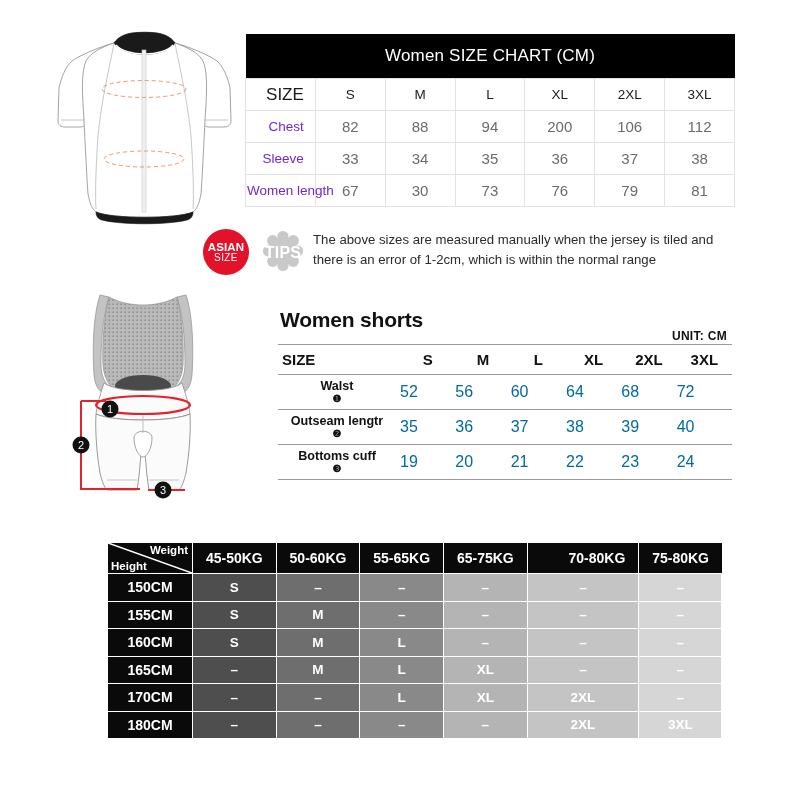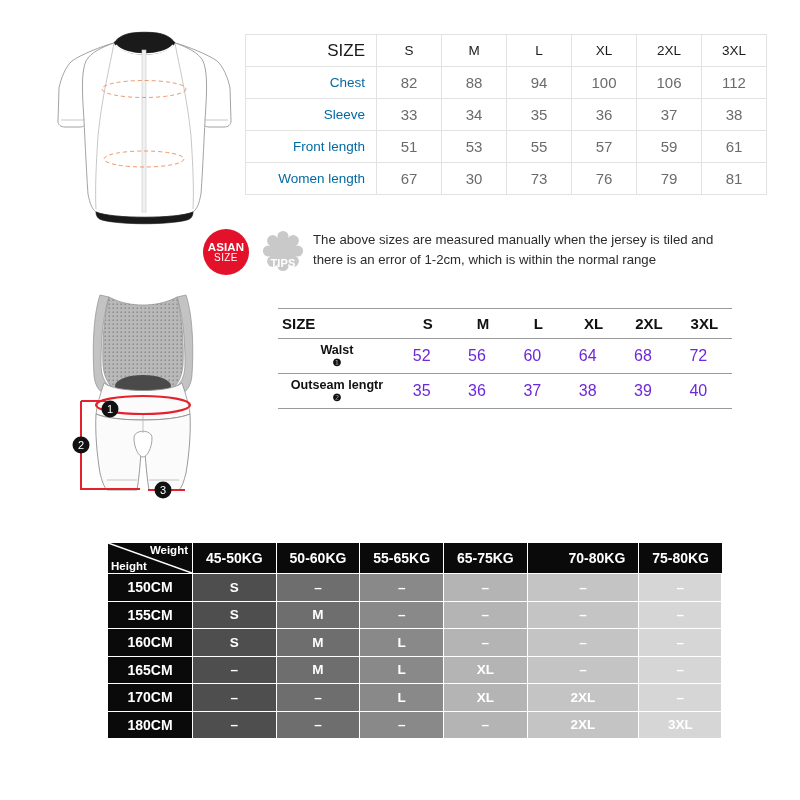--- a/index.html
+++ b/index.html
@@ -64,21 +64,21 @@
     font-weight: 400;
   }
   #jersey-table tr.hrow th.sz {
     font-size: 13.5px;
     color: #1a1a1a;
     text-align: center;
     font-weight: 400;
   }
   #jersey-table td.lbl {
     font-size: 13.5px;
-    color: #0369a1;
+    color: #6d28d9;
     text-align: right;
     padding-right: 11px;
     white-space: nowrap;
   }
   #jersey-table td.val {
     font-size: 15px;
     color: #6b6b6b;
     text-align: center;
   }
 
@@ -104,25 +104,25 @@
   
   #tips-icon {
     position: absolute;
     left: 262px;
     top: 230px;
     width: 42px;
     height: 42px;
   }
   #tips-icon .tips-text {
     position: absolute;
-    left: 0; top: 12px;
+    left: 0; top: 2px;
     width: 42px; height: 42px;
     display: flex; align-items: center; justify-content: center;
     color: #ffffff;
-    font-size: 11px;
+    font-size: 16px;
     font-weight: bold;
     letter-spacing: .2px;
   }
   #tips-note {
     position: absolute;
     left: 313px;
     top: 230px;
     width: 430px;
     font-size: 13.2px;
     color: #2b2b2b;
@@ -186,22 +186,22 @@
     padding: 2px 4px 2px 0;
     white-space: nowrap;
   }
   #shorts-table td.lbl .num {
     display: block;
     font-size: 10px;
     margin-top: 1px;
   }
   #shorts-table td.val {
     font-size: 16px;
-    color: #6d28d9;
-    text-align: center;
+    color: #0369a1;
+    text-align: left;
     padding-right: 12px;
   }
 
   
   #hw-grid {
     position: absolute;
     left: 108px;
     top: 543px;
     width: 580px;
     border-collapse: collapse;
@@ -303,55 +303,49 @@
   <circle cx="62" cy="126" r="8.5" fill="#111"></circle>
     <text x="62" y="130" font-size="11" font-family="Liberation Sans, sans-serif" fill="#fff" text-anchor="middle">1</text>
   <circle cx="33" cy="162" r="8.5" fill="#111"></circle>
     <text x="33" y="166" font-size="11" font-family="Liberation Sans, sans-serif" fill="#fff" text-anchor="middle">2</text>
   <circle cx="115" cy="207" r="8.5" fill="#111"></circle>
     <text x="115" y="211" font-size="11" font-family="Liberation Sans, sans-serif" fill="#fff" text-anchor="middle">3</text>
 </svg>
 
 <table id="jersey-table">
   <tbody id="jersey-tbody">
+      <tr>
+        <td class="title-bar" colspan="7">Women SIZE CHART (CM)</td>
+      </tr>
       <tr class="hrow">
         <th class="lbl" style="width: 118px;">SIZE</th>
         <th class="sz" style="width: 62px;">S</th>
         <th class="sz" style="width: 62px;">M</th>
         <th class="sz" style="width: 62px;">L</th>
         <th class="sz" style="width: 62px;">XL</th>
         <th class="sz" style="width: 62px;">2XL</th>
         <th class="sz" style="width: 62px;">3XL</th>
       </tr>
       <tr>
         <td class="lbl">Chest</td>
         <td class="val">82</td>
         <td class="val">88</td>
         <td class="val">94</td>
-        <td class="val">100</td>
+        <td class="val">200</td>
         <td class="val">106</td>
         <td class="val">112</td>
       </tr>
       <tr>
         <td class="lbl">Sleeve</td>
         <td class="val">33</td>
         <td class="val">34</td>
         <td class="val">35</td>
         <td class="val">36</td>
         <td class="val">37</td>
         <td class="val">38</td>
-      </tr>
-      <tr>
-        <td class="lbl">Front length</td>
-        <td class="val">51</td>
-        <td class="val">53</td>
-        <td class="val">55</td>
-        <td class="val">57</td>
-        <td class="val">59</td>
-        <td class="val">61</td>
       </tr>
       <tr>
         <td class="lbl">Women length</td>
         <td class="val">67</td>
         <td class="val">30</td>
         <td class="val">73</td>
         <td class="val">76</td>
         <td class="val">79</td>
         <td class="val">81</td>
       </tr>
@@ -375,20 +369,24 @@
       <circle cx="6.5" cy="21" r="5.6"></circle>
         <circle cx="10.7" cy="10.7" r="5.6"></circle>
       <circle cx="21" cy="21" r="14"></circle>
     </g>
   </svg>
   <div class="tips-text">TIPS</div>
 </div>
 <div id="tips-note">The above sizes are measured manually when the jersey is tiled and there is an error of 1-2cm, which is within the normal range</div>
 
 <div id="shorts-block">
+  <div id="shorts-head">
+    <div id="shorts-title">Women shorts</div>
+    <div id="shorts-unit">UNIT: CM</div>
+  </div>
   <table id="shorts-table">
     <tbody id="shorts-tbody">
         <tr class="hrow">
           <th class="lbl" style="width: 118px;">SIZE</th>
           <th style="width: 55.3333px;">S</th>
           <th style="width: 55.3333px;">M</th>
           <th style="width: 55.3333px;">L</th>
           <th style="width: 55.3333px;">XL</th>
           <th style="width: 55.3333px;">2XL</th>
           <th style="width: 55.3333px;">3XL</th>
@@ -404,20 +402,29 @@
         </tr>
         <tr>
           <td class="lbl">Outseam lengtr<span class="num">❷</span></td>
           <td class="val">35</td>
           <td class="val">36</td>
           <td class="val">37</td>
           <td class="val">38</td>
           <td class="val">39</td>
           <td class="val">40</td>
         </tr>
+        <tr>
+          <td class="lbl">Bottoms cuff<span class="num">❸</span></td>
+          <td class="val">19</td>
+          <td class="val">20</td>
+          <td class="val">21</td>
+          <td class="val">22</td>
+          <td class="val">23</td>
+          <td class="val">24</td>
+        </tr>
       </tbody>
   </table>
 </div>
 
 <table id="hw-grid">
   <tbody id="hw-tbody">
       <tr>
         <th class="wh-corner" style="width: 84px;">
           <svg class="slash" viewBox="0 0 100 30" preserveAspectRatio="none">
             <line x1="0" y1="0" x2="100" y2="30" stroke="#ffffff" stroke-width="1.6"></line>

